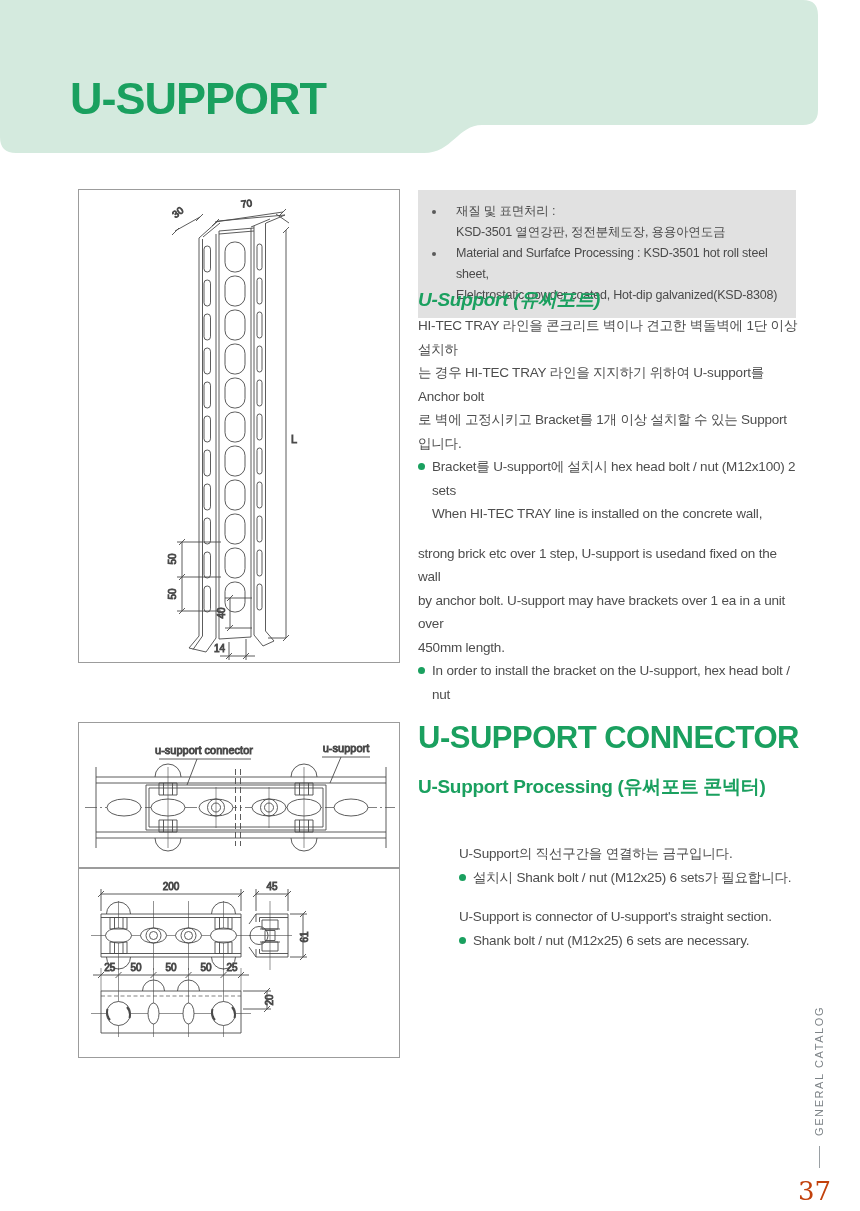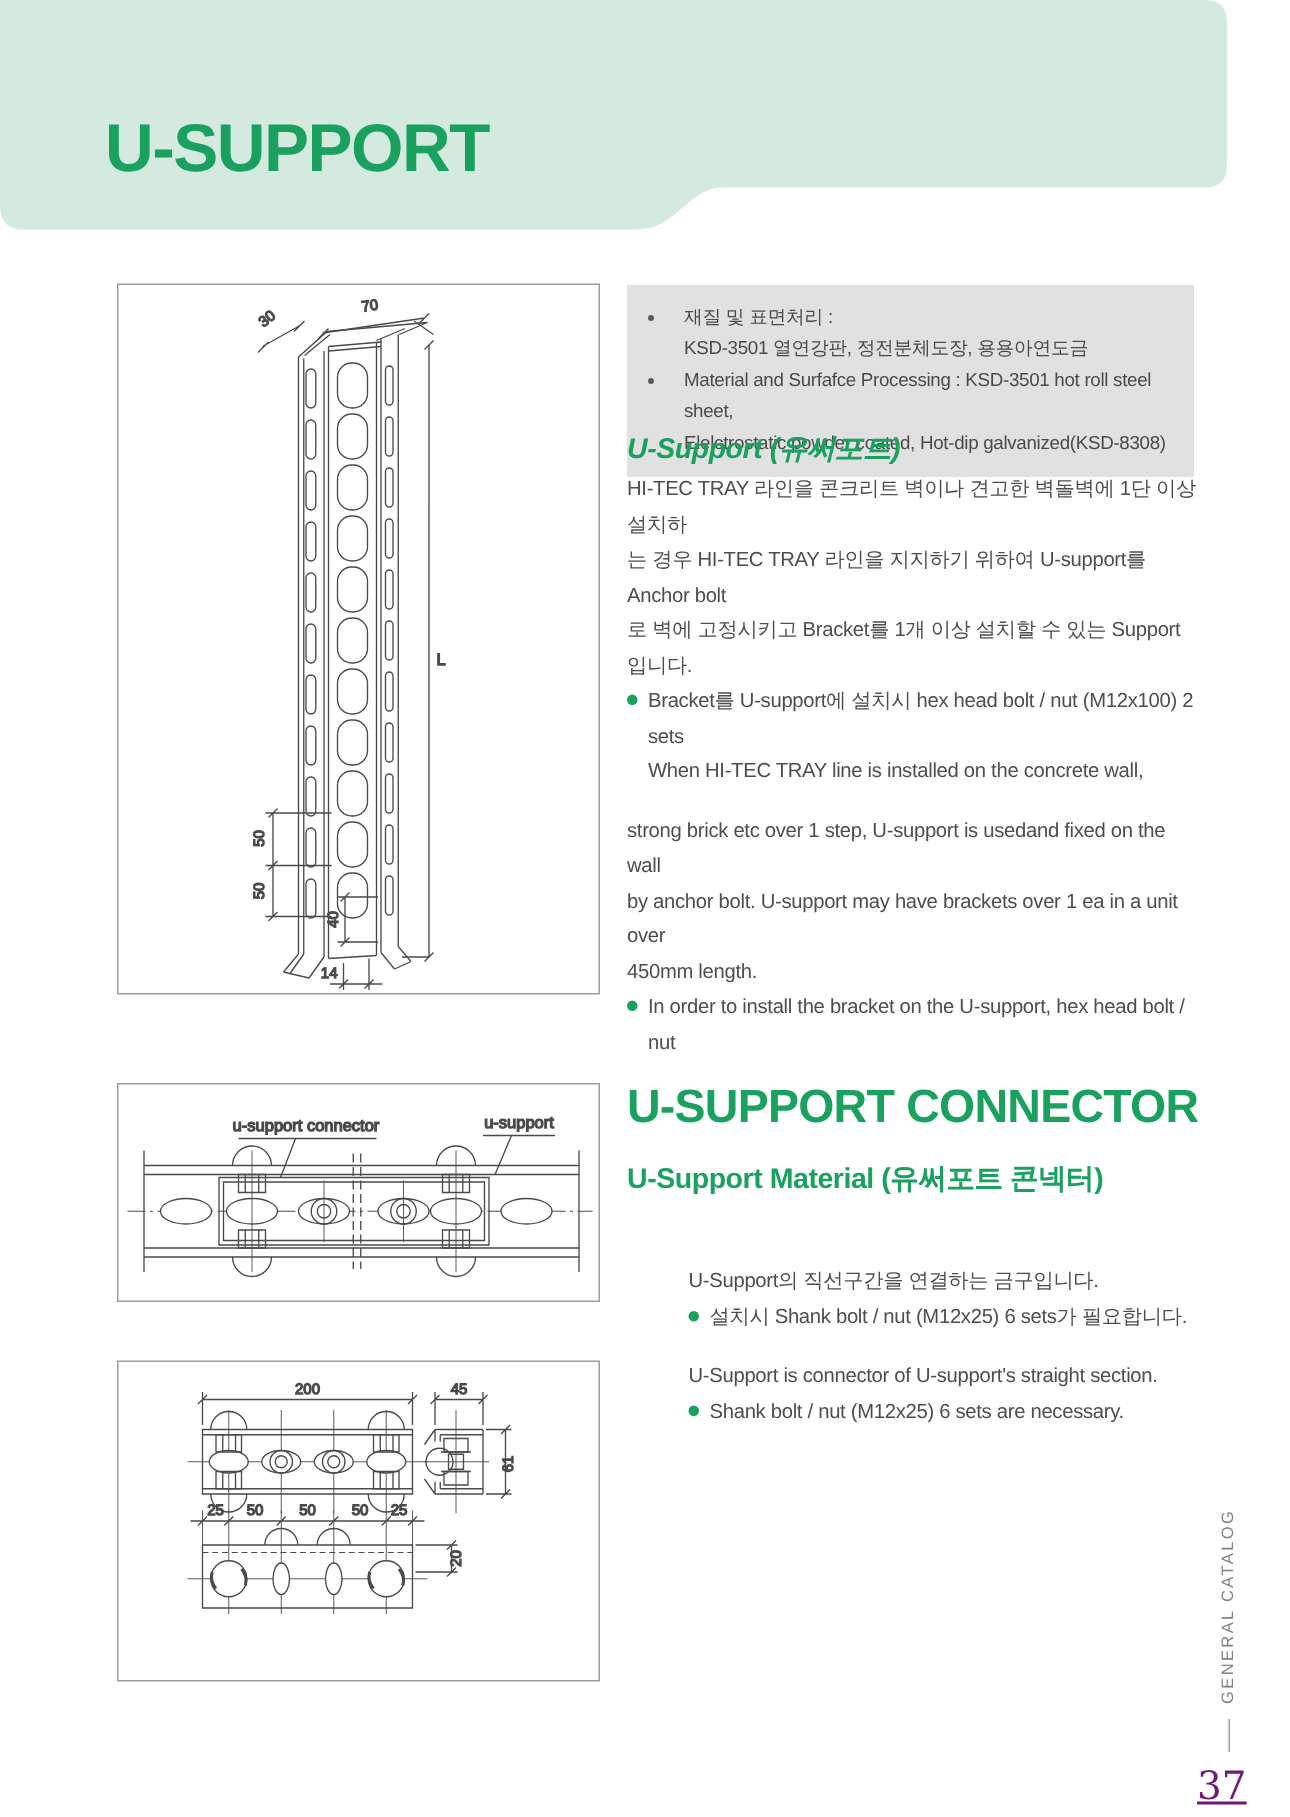--- a/index.html
+++ b/index.html
@@ -39,21 +39,21 @@
   .spacer16{height:16px;}
   .side-label{
     left:736px;top:1075px;width:166px;height:20px;
     display:flex;align-items:center;gap:10px;justify-content:flex-start;
     transform:rotate(-90deg);
     font-size:11px;letter-spacing:1.6px;color:#7d8387;white-space:nowrap;
   }
   .side-dash{width:22px;height:1px;background:#9aa0a4;flex:none;}
   .page-number{
     left:798px;top:1176px;font-family:"DejaVu Serif",serif;
-    font-size:26px;color:#701a75;text-decoration:underline;
+    font-size:26px;color:#c2410c;
   }
   svg text{font-family:"Liberation Sans",sans-serif;font-size:10px;fill:#3c3c3c;}
   svg .lbl{font-size:11px;}
   svg line,svg path,svg rect,svg ellipse,svg circle,svg polyline{vector-effect:non-scaling-stroke;}
 </style>
 </head>
 <body>
 
 <svg class="abs" style="left:0;top:0;" width="860" height="160" viewBox="0 0 860 160">
   <path d="M0,0 H803 Q818,0 818,15 V110 Q818,125 803,125 H482 C458,125 452,153 424,153 H16 Q0,153 0,137 Z" fill="var(--mint)"></path>
@@ -207,37 +207,37 @@
     <rect x="216" y="60" width="18" height="12"></rect>
       <path d="M220.5,60 V72 M229.5,60 V72"></path>
     <rect x="216" y="97" width="18" height="12"></rect>
       <path d="M220.5,97 V109 M229.5,97 V109"></path>
     <path d="M212,115 a13,13 0 0 0 26,0"></path>
     <path d="M225,44 V125" stroke-width="0.6"></path>
   </svg>
 </div>
 
 <div class="abs g-title" style="left:418px;top:722px;">U-SUPPORT CONNECTOR</div>
-<div class="abs g-head" style="left:418px;top:776px;">U-Support Material (유써포트 콘넥터)</div>
+<div class="abs g-head" style="left:418px;top:776px;">U-Support Processing (유써포트 콘넥터)</div>
 
 <div class="abs col" style="left:418px;top:842px;margin-left:41px;">
   <div>U-Support의 직선구간을 연결하는 금구입니다.</div>
   <div class="b-row">
     <span class="b-dot"></span>
     <div>설치시 Shank bolt / nut (M12x25) 6 sets가 필요합니다.</div>
   </div>
   <div class="spacer16"></div>
   <div>U-Support is connector of U-support's straight section.</div>
   <div class="b-row">
     <span class="b-dot"></span>
     <div>Shank bolt / nut (M12x25) 6 sets are necessary.</div>
   </div>
 </div>
 
-<div class="abs fig-box" style="left:78px;top:907px;width:322px;height:214px;padding-left:34px;">
+<div class="abs fig-box" style="left:78px;top:868px;width:322px;height:190px;">
   <svg width="320" height="168" viewBox="0 0 320 168" fill="none" stroke="#4a4a4a" stroke-width="0.9">
 
     <path d="M22,42 V20 M162,42 V20 M22,25 H162 M19,28 l6,-6 M159,28 l6,-6"></path>
     <text x="92" y="21" text-anchor="middle">200</text>
 
     <path d="M177,42 V20 M209,42 V20 M177,25 H209 M174,28 l6,-6 M206,28 l6,-6"></path>
     <text x="193" y="21" text-anchor="middle">45</text>
 
     <rect x="22" y="45" width="140" height="43"></rect>
     <path d="M22,48.5 H162 M22,84.5 H162"></path>

